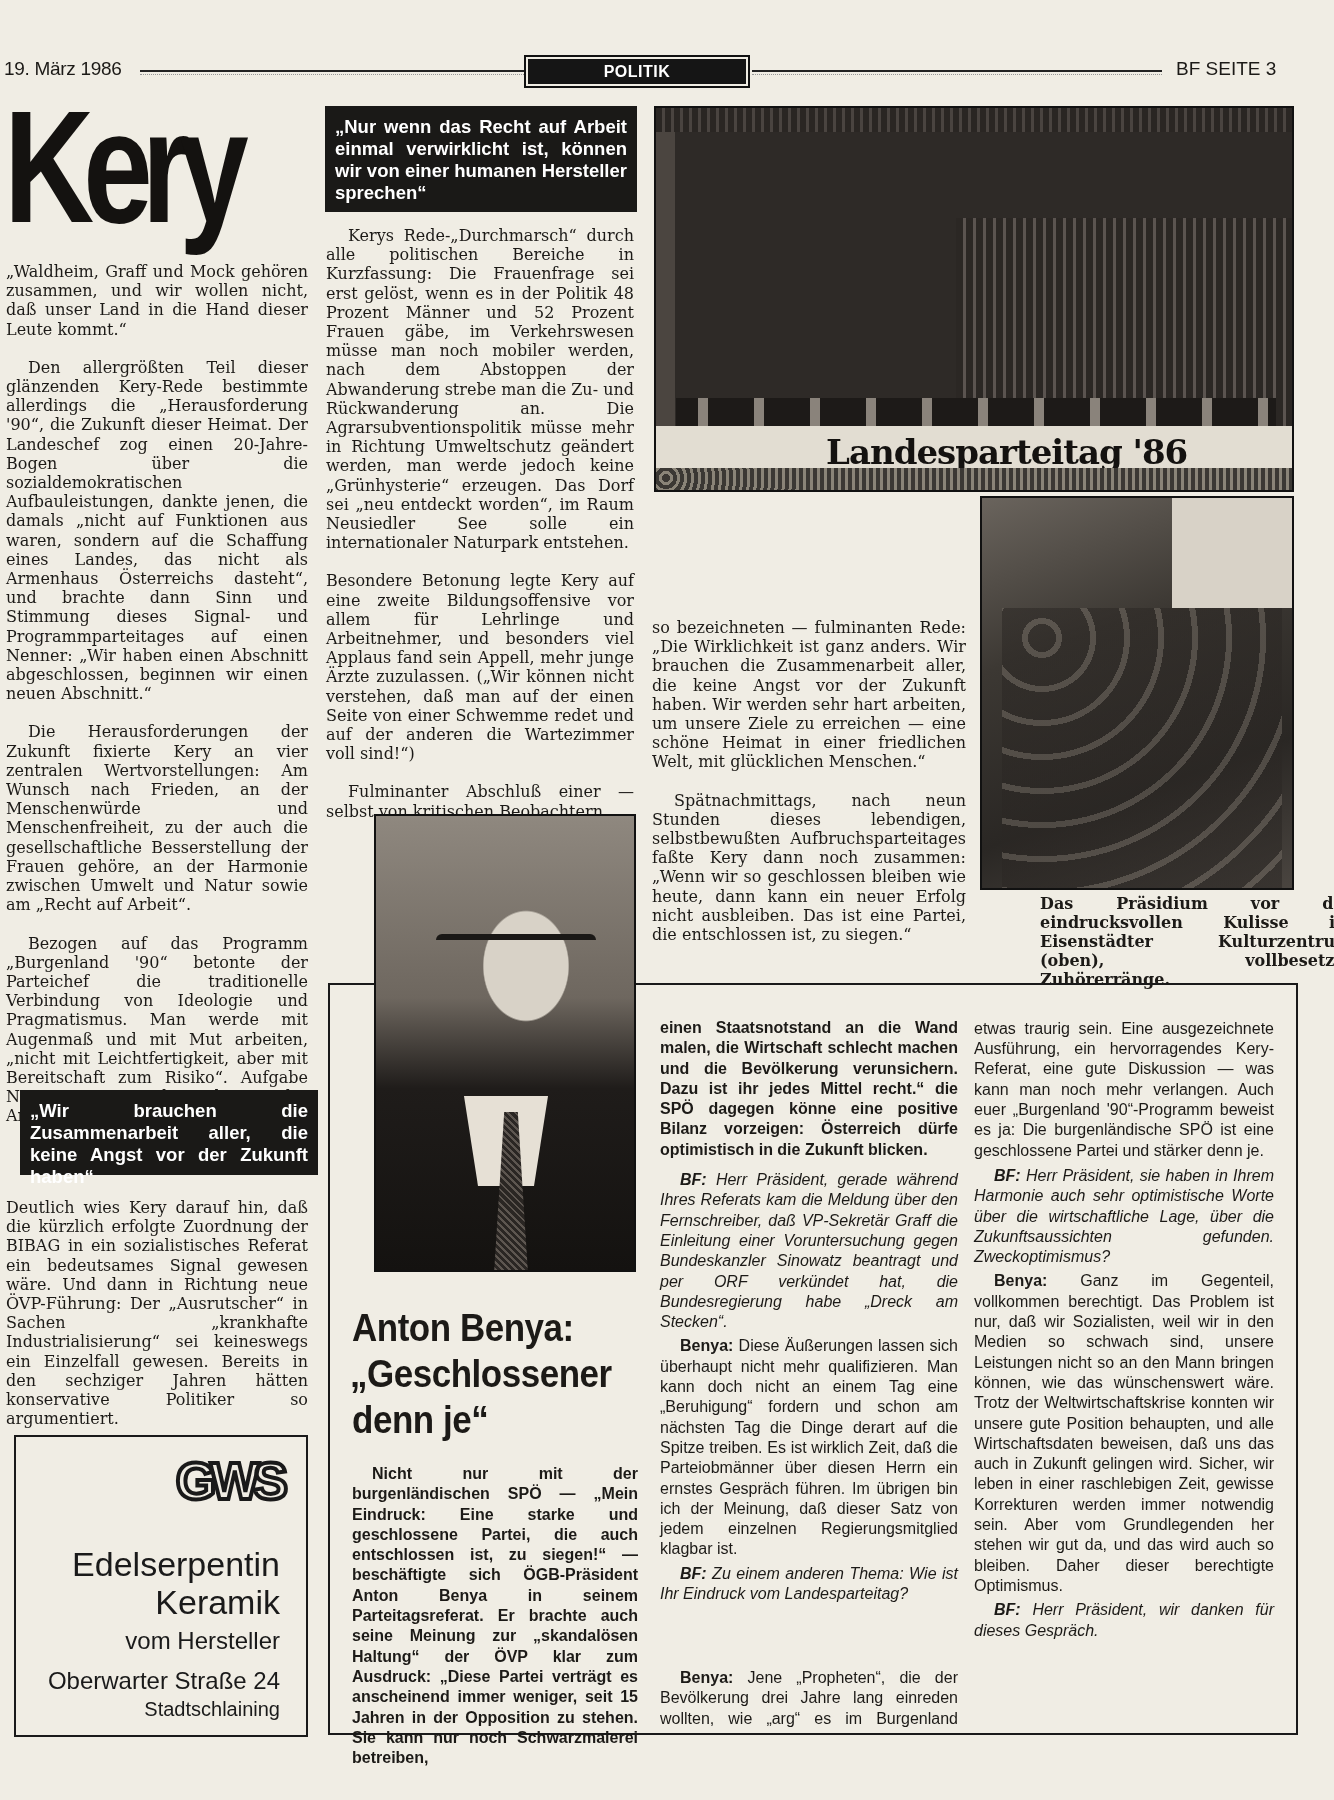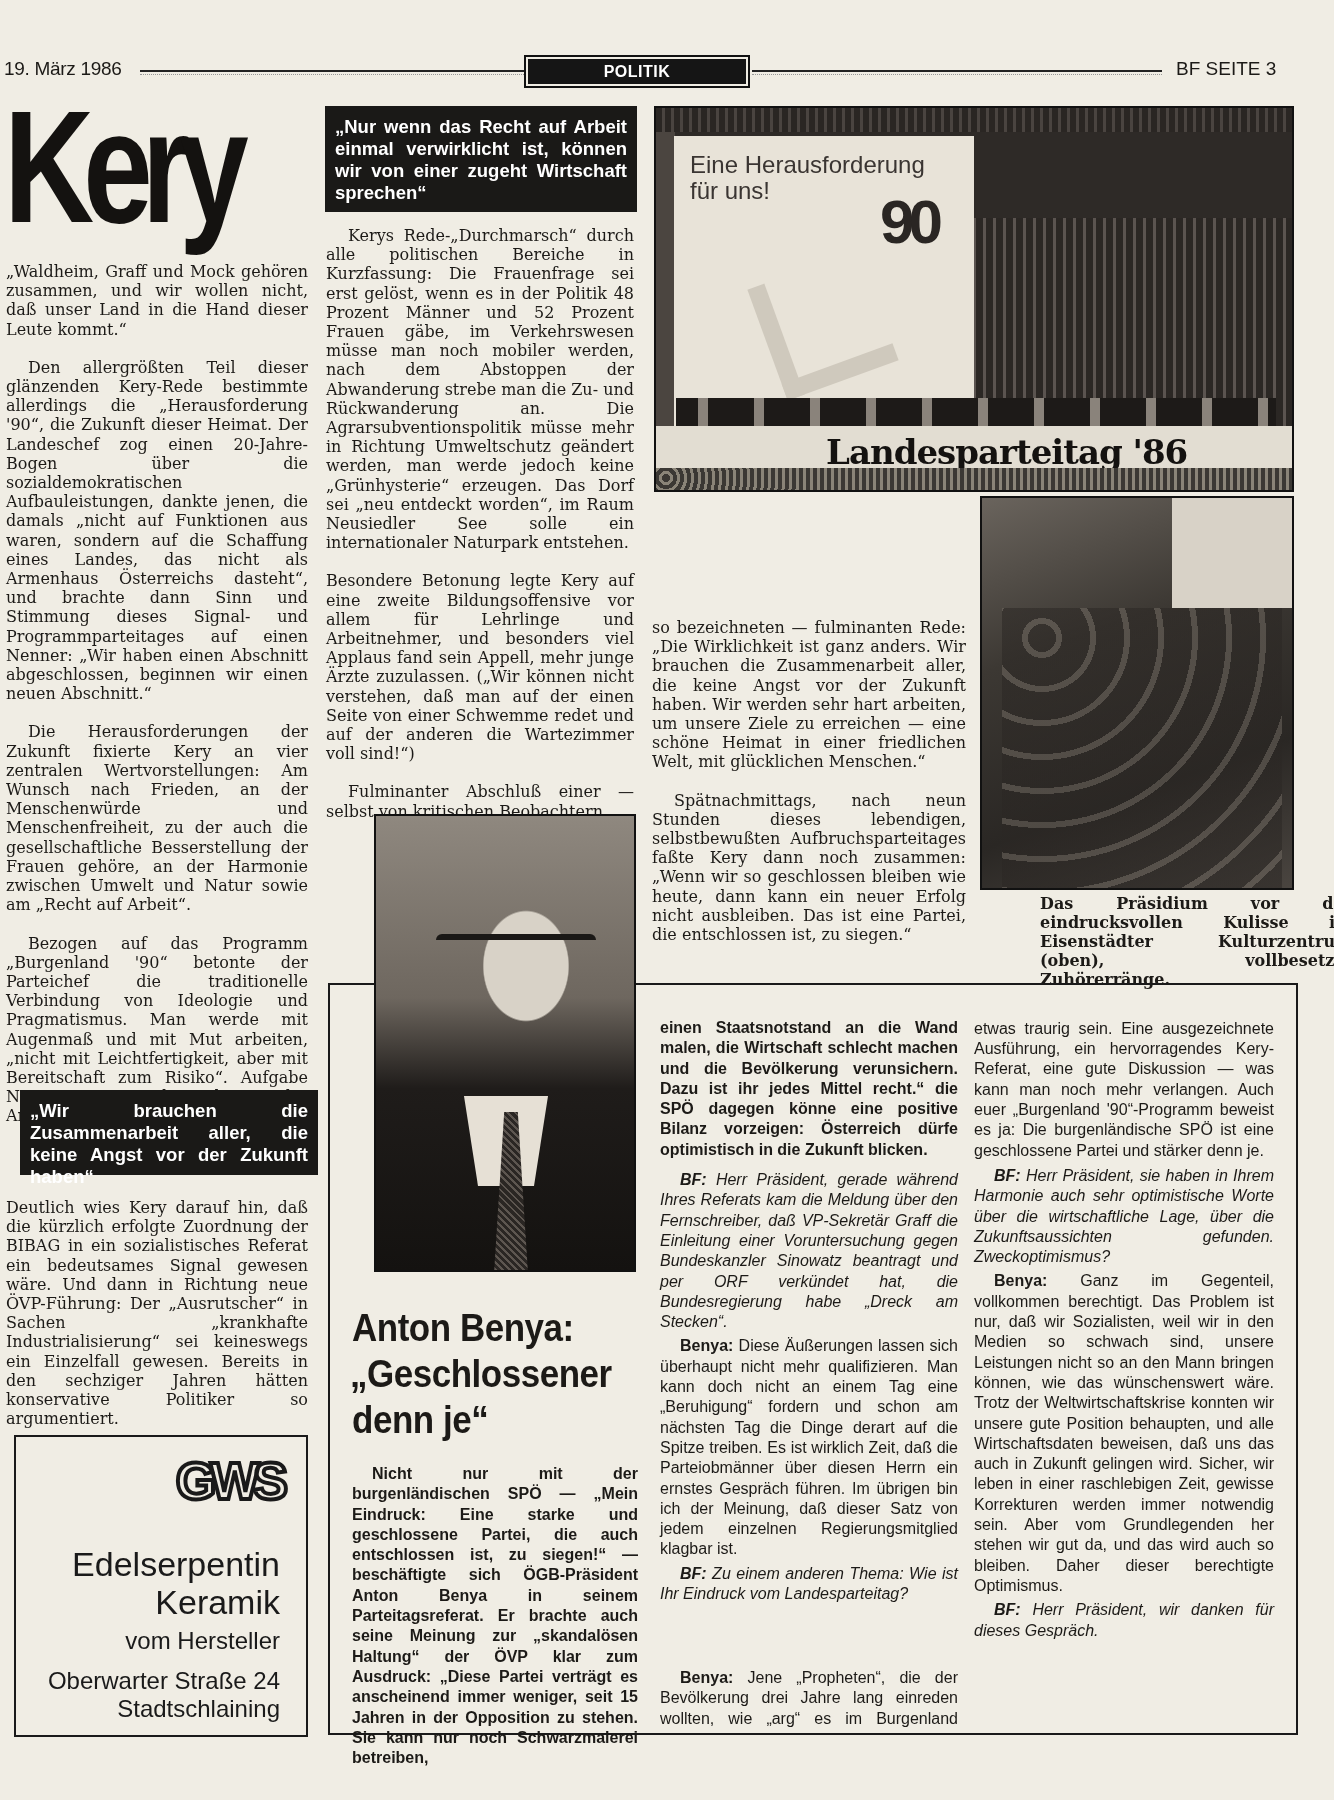--- a/index.html
+++ b/index.html
@@ -58,39 +58,33 @@
 <div class="abs txt" style="left:6px;top:1198px;width:302px;">
   <p class="noind">Deutlich wies Kery darauf hin, daß die kürzlich erfolgte Zuordnung der BIBAG in ein sozialistisches Referat ein bedeutsames Signal gewesen wäre. Und dann in Richtung neue ÖVP-Führung: Der „Ausrutscher“ in Sachen „krankhafte Industrialisierung“ sei keineswegs ein Einzelfall gewesen. Bereits in den sechziger Jahren hätten konservative Politiker so argumentiert.</p>
 </div>
 
 <div class="abs ad" style="left:14px;top:1435px;width:294px;height:302px;">
   <div class="abs gws-logo" style="right:24px;top:14px;">GWS</div>
   <div class="abs ad-line" style="right:26px;top:108px;font-size:34px;line-height:38px;">Edelserpentin</div>
   <div class="abs ad-line" style="right:26px;top:146px;font-size:34px;line-height:38px;">Keramik</div>
   <div class="abs ad-line" style="right:26px;top:190px;font-size:24px;line-height:28px;">vom Hersteller</div>
   <div class="abs ad-line" style="right:26px;top:230px;font-size:24px;line-height:28px;">Oberwarter Straße 24</div>
-  <div class="abs ad-line" style="right:26px;top:258px;font-size:24px;line-height:28px;">Stadtschlaining</div>
+  <div class="abs ad-line" style="right:26px;top:258px;font-size:20px;line-height:28px;">Stadtschlaining</div>
 </div>
 
-<div class="abs quote-box" style="left:325px;top:106px;width:312px;height:106px;">„Nur wenn das Recht auf Arbeit einmal verwirklicht ist, können wir von einer zugeht Wirtschaft sprechen“</div>
+<div class="abs quote-box" style="left:325px;top:106px;width:312px;height:106px;">„Nur wenn das Recht auf Arbeit einmal verwirklicht ist, können wir von einer humanen Hersteller sprechen“</div>
 <div class="abs txt" style="left:326px;top:226px;width:308px;">
   <p>Kerys Rede-„Durchmarsch“ durch alle politischen Bereiche in Kurzfassung: Die Frauenfrage sei erst gelöst, wenn es in der Politik 48 Prozent Männer und 52 Prozent Frauen gäbe, im Verkehrswesen müsse man noch mobiler werden, nach dem Abstoppen der Abwanderung strebe man die Zu- und Rückwanderung an. Die Agrarsubventionspolitik müsse mehr in Richtung Umweltschutz geändert werden, man werde jedoch keine „Grünhysterie“ erzeugen. Das Dorf sei „neu entdeckt worden“, im Raum Neusiedler See solle ein internationaler Naturpark entstehen.</p>
   <p class="noind">Besondere Betonung legte Kery auf eine zweite Bildungsoffensive vor allem für Lehrlinge und Arbeitnehmer, und besonders viel Applaus fand sein Appell, mehr junge Ärzte zuzulassen. („Wir können nicht verstehen, daß man auf der einen Seite von einer Schwemme redet und auf der anderen die Wartezimmer voll sind!“)</p>
   <p>Fulminanter Abschluß einer — selbst von kritischen Beobachtern</p>
 </div>
 
 <div class="abs photo" style="left:654px;top:106px;width:640px;height:386px;background:linear-gradient(90deg,#4b4540 0 3%,#2e2a27 3% 100%);">
   <div class="abs" style="left:0;top:0;right:0;height:24px;background:repeating-linear-gradient(90deg,#2a2623 0 6px,#4a4440 6px 9px);"></div>
   <div class="abs" style="left:300px;top:110px;right:0;height:240px;background:repeating-linear-gradient(90deg,#2b2724 0 7px,#5b5450 7px 10px);"></div>
-  <div class="abs" style="left:18px;top:28px;width:300px;height:300px;background:#e8e3d8;">
-    <div class="abs sans" style="left:16px;top:16px;font-size:24px;line-height:26px;color:#3a3532;">Eine Herausforderung</div>
-    <div class="abs sans" style="left:16px;top:42px;font-size:24px;line-height:26px;color:#3a3532;">für uns!</div>
-    <div class="abs sans" style="left:206px;top:54px;font-size:62px;line-height:64px;color:#2a2623;font-weight:bold;letter-spacing:-6px;">90</div>
-    <div class="abs" style="left:90px;top:130px;width:100px;height:100px;border-left:18px solid #cfc9bd;border-bottom:18px solid #cfc9bd;transform:rotate(-20deg);"></div>
-  </div>
   <div class="abs" style="left:20px;top:290px;width:600px;height:30px;background:repeating-linear-gradient(90deg,#1d1a18 0 22px,#8a837b 22px 32px,#1d1a18 32px 56px);"></div>
   <div class="abs" style="left:0;top:318px;width:640px;height:48px;background:#e2ddd2;">
     <div class="abs serif" style="left:170px;top:6px;font-size:34px;font-weight:bold;color:#141210;letter-spacing:-1px;">Landesparteitag '86</div>
   </div>
   <div class="abs" style="left:0;top:360px;width:640px;height:26px;background:repeating-radial-gradient(circle at 10px 10px,#3b3834 0 4px,#8a8478 4px 7px);"></div>
 </div>
 
 <div class="abs photo" style="left:980px;top:496px;width:314px;height:394px;background:linear-gradient(160deg,#6a645d 0%,#3c3833 35%,#2a2724 70%,#4a4540 100%);">
   <div class="abs" style="left:190px;top:0;width:124px;height:110px;background:#d8d2c7;"></div>
   <div class="abs" style="left:20px;top:110px;width:280px;height:280px;background:repeating-radial-gradient(circle at 40px 30px,#2b2724 0 14px,#6e675f 14px 20px,#2b2724 20px 34px);opacity:0.55;"></div>

